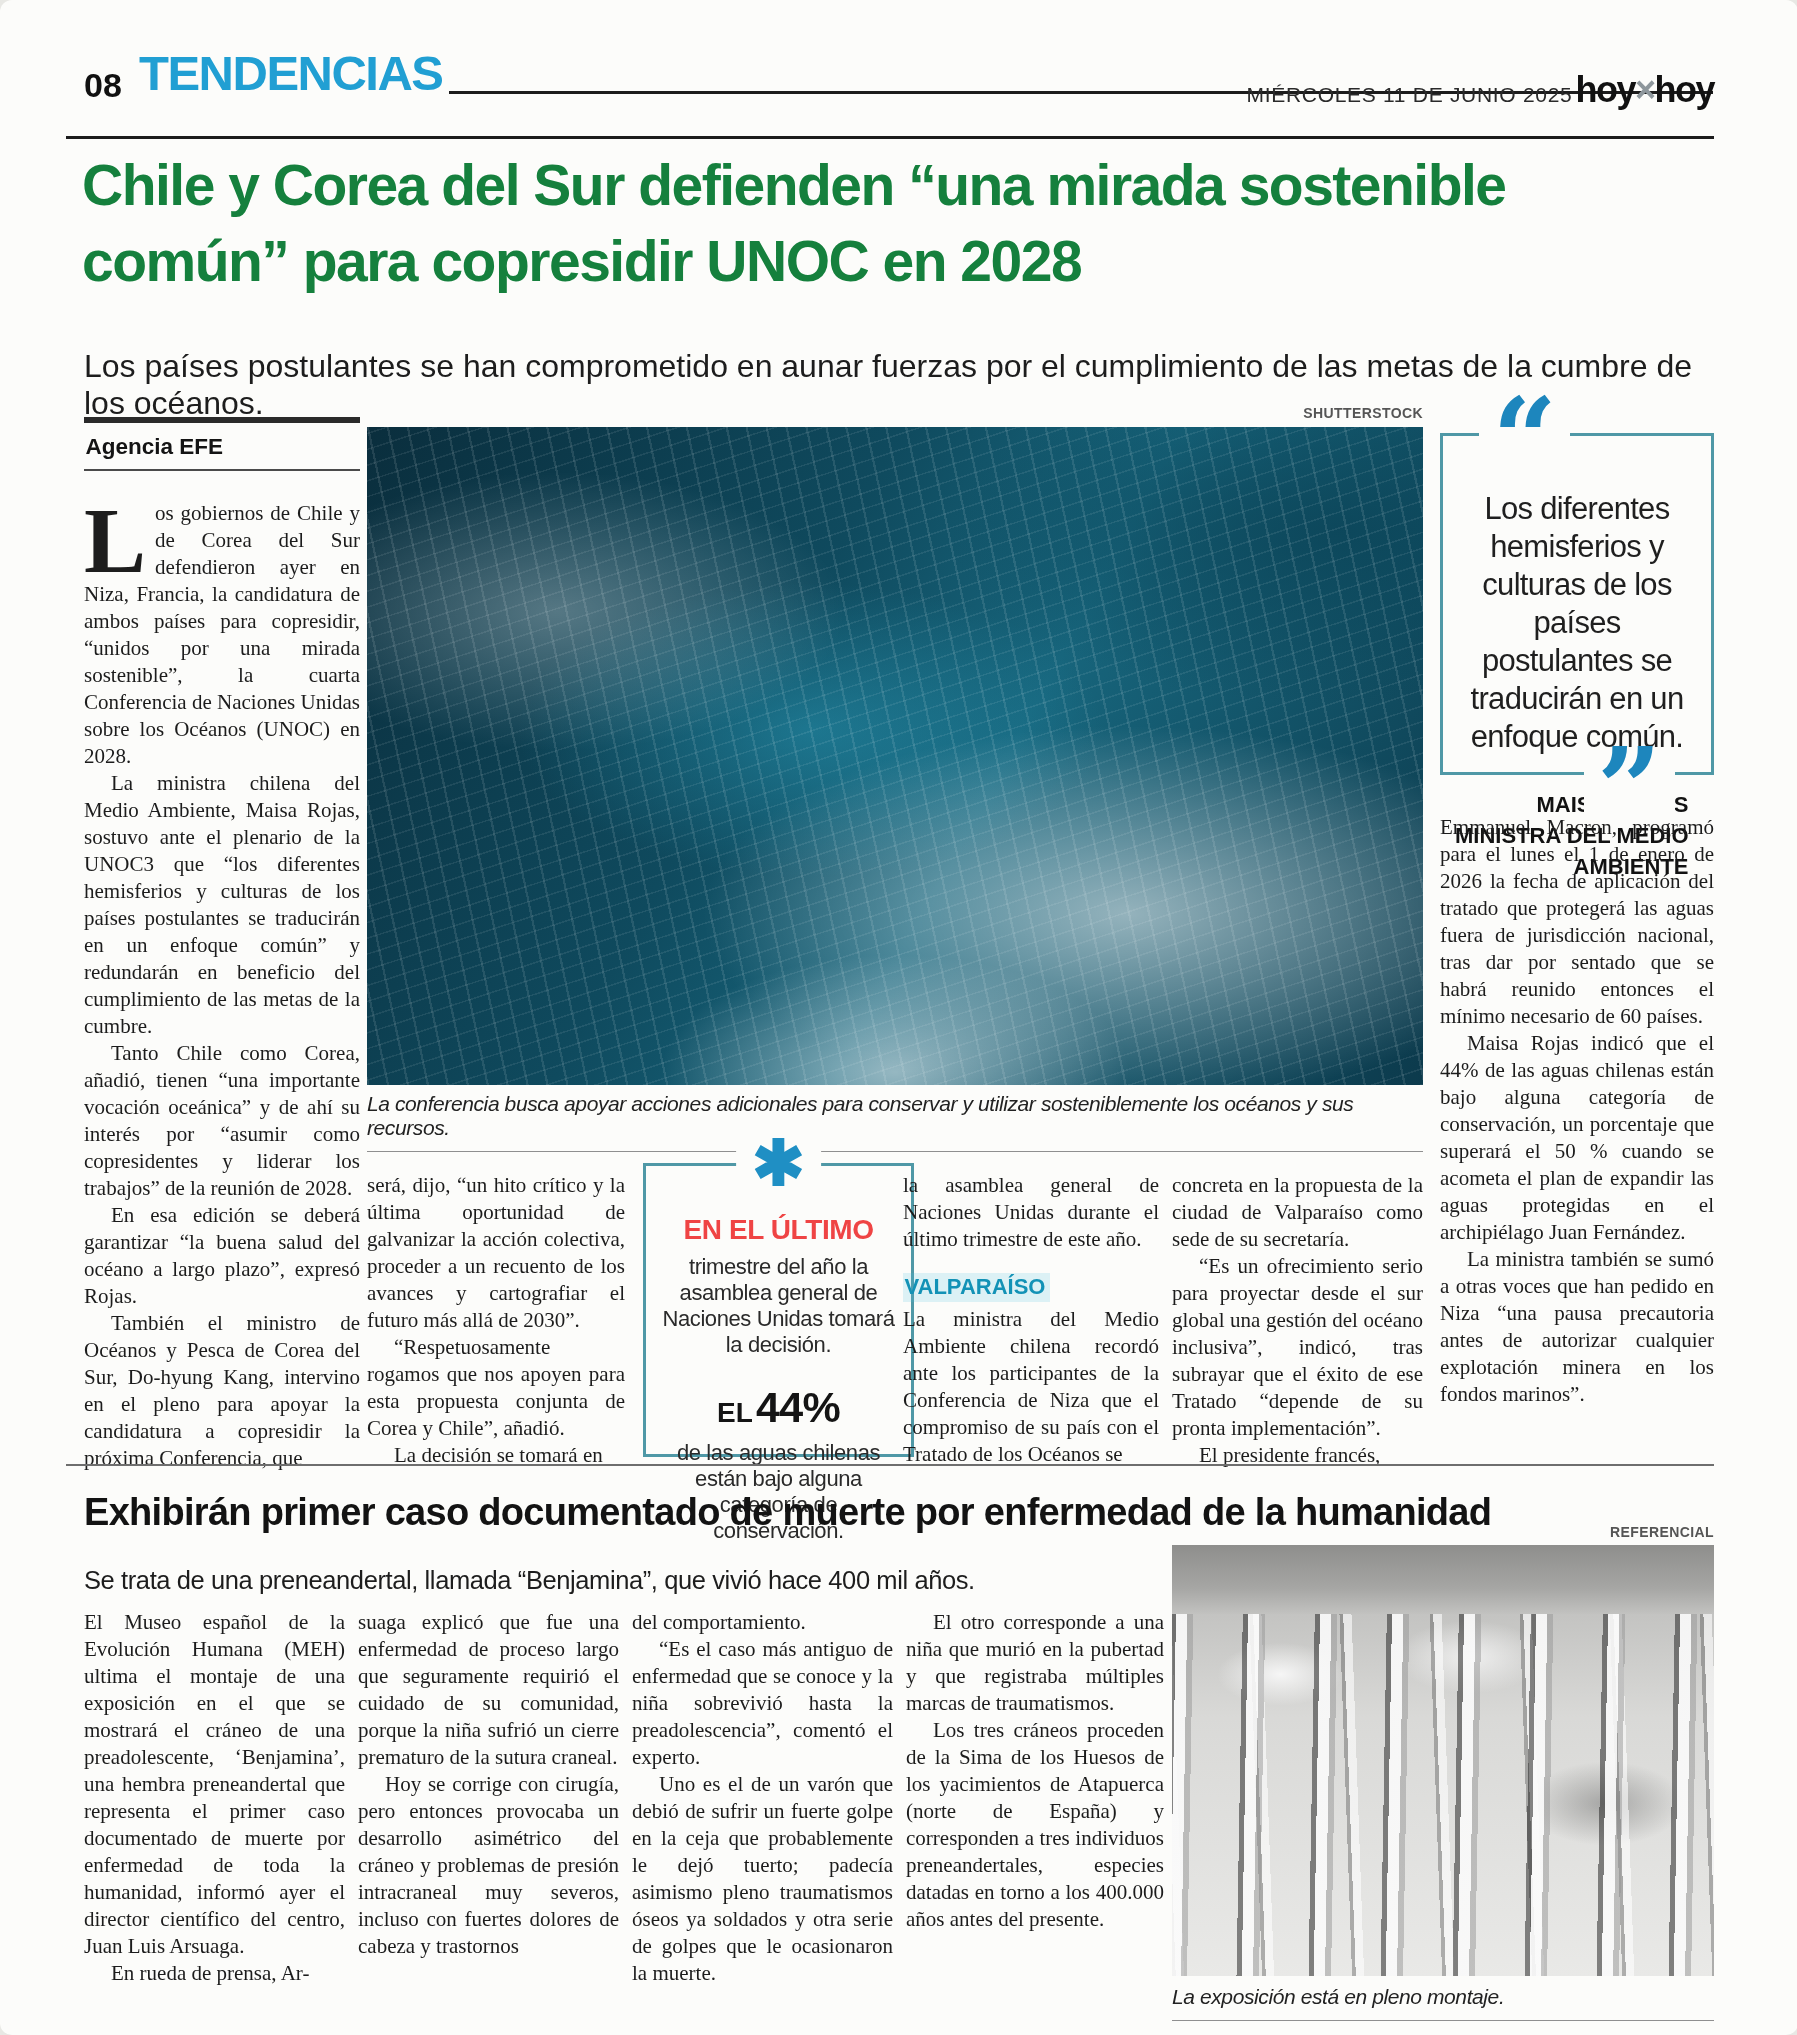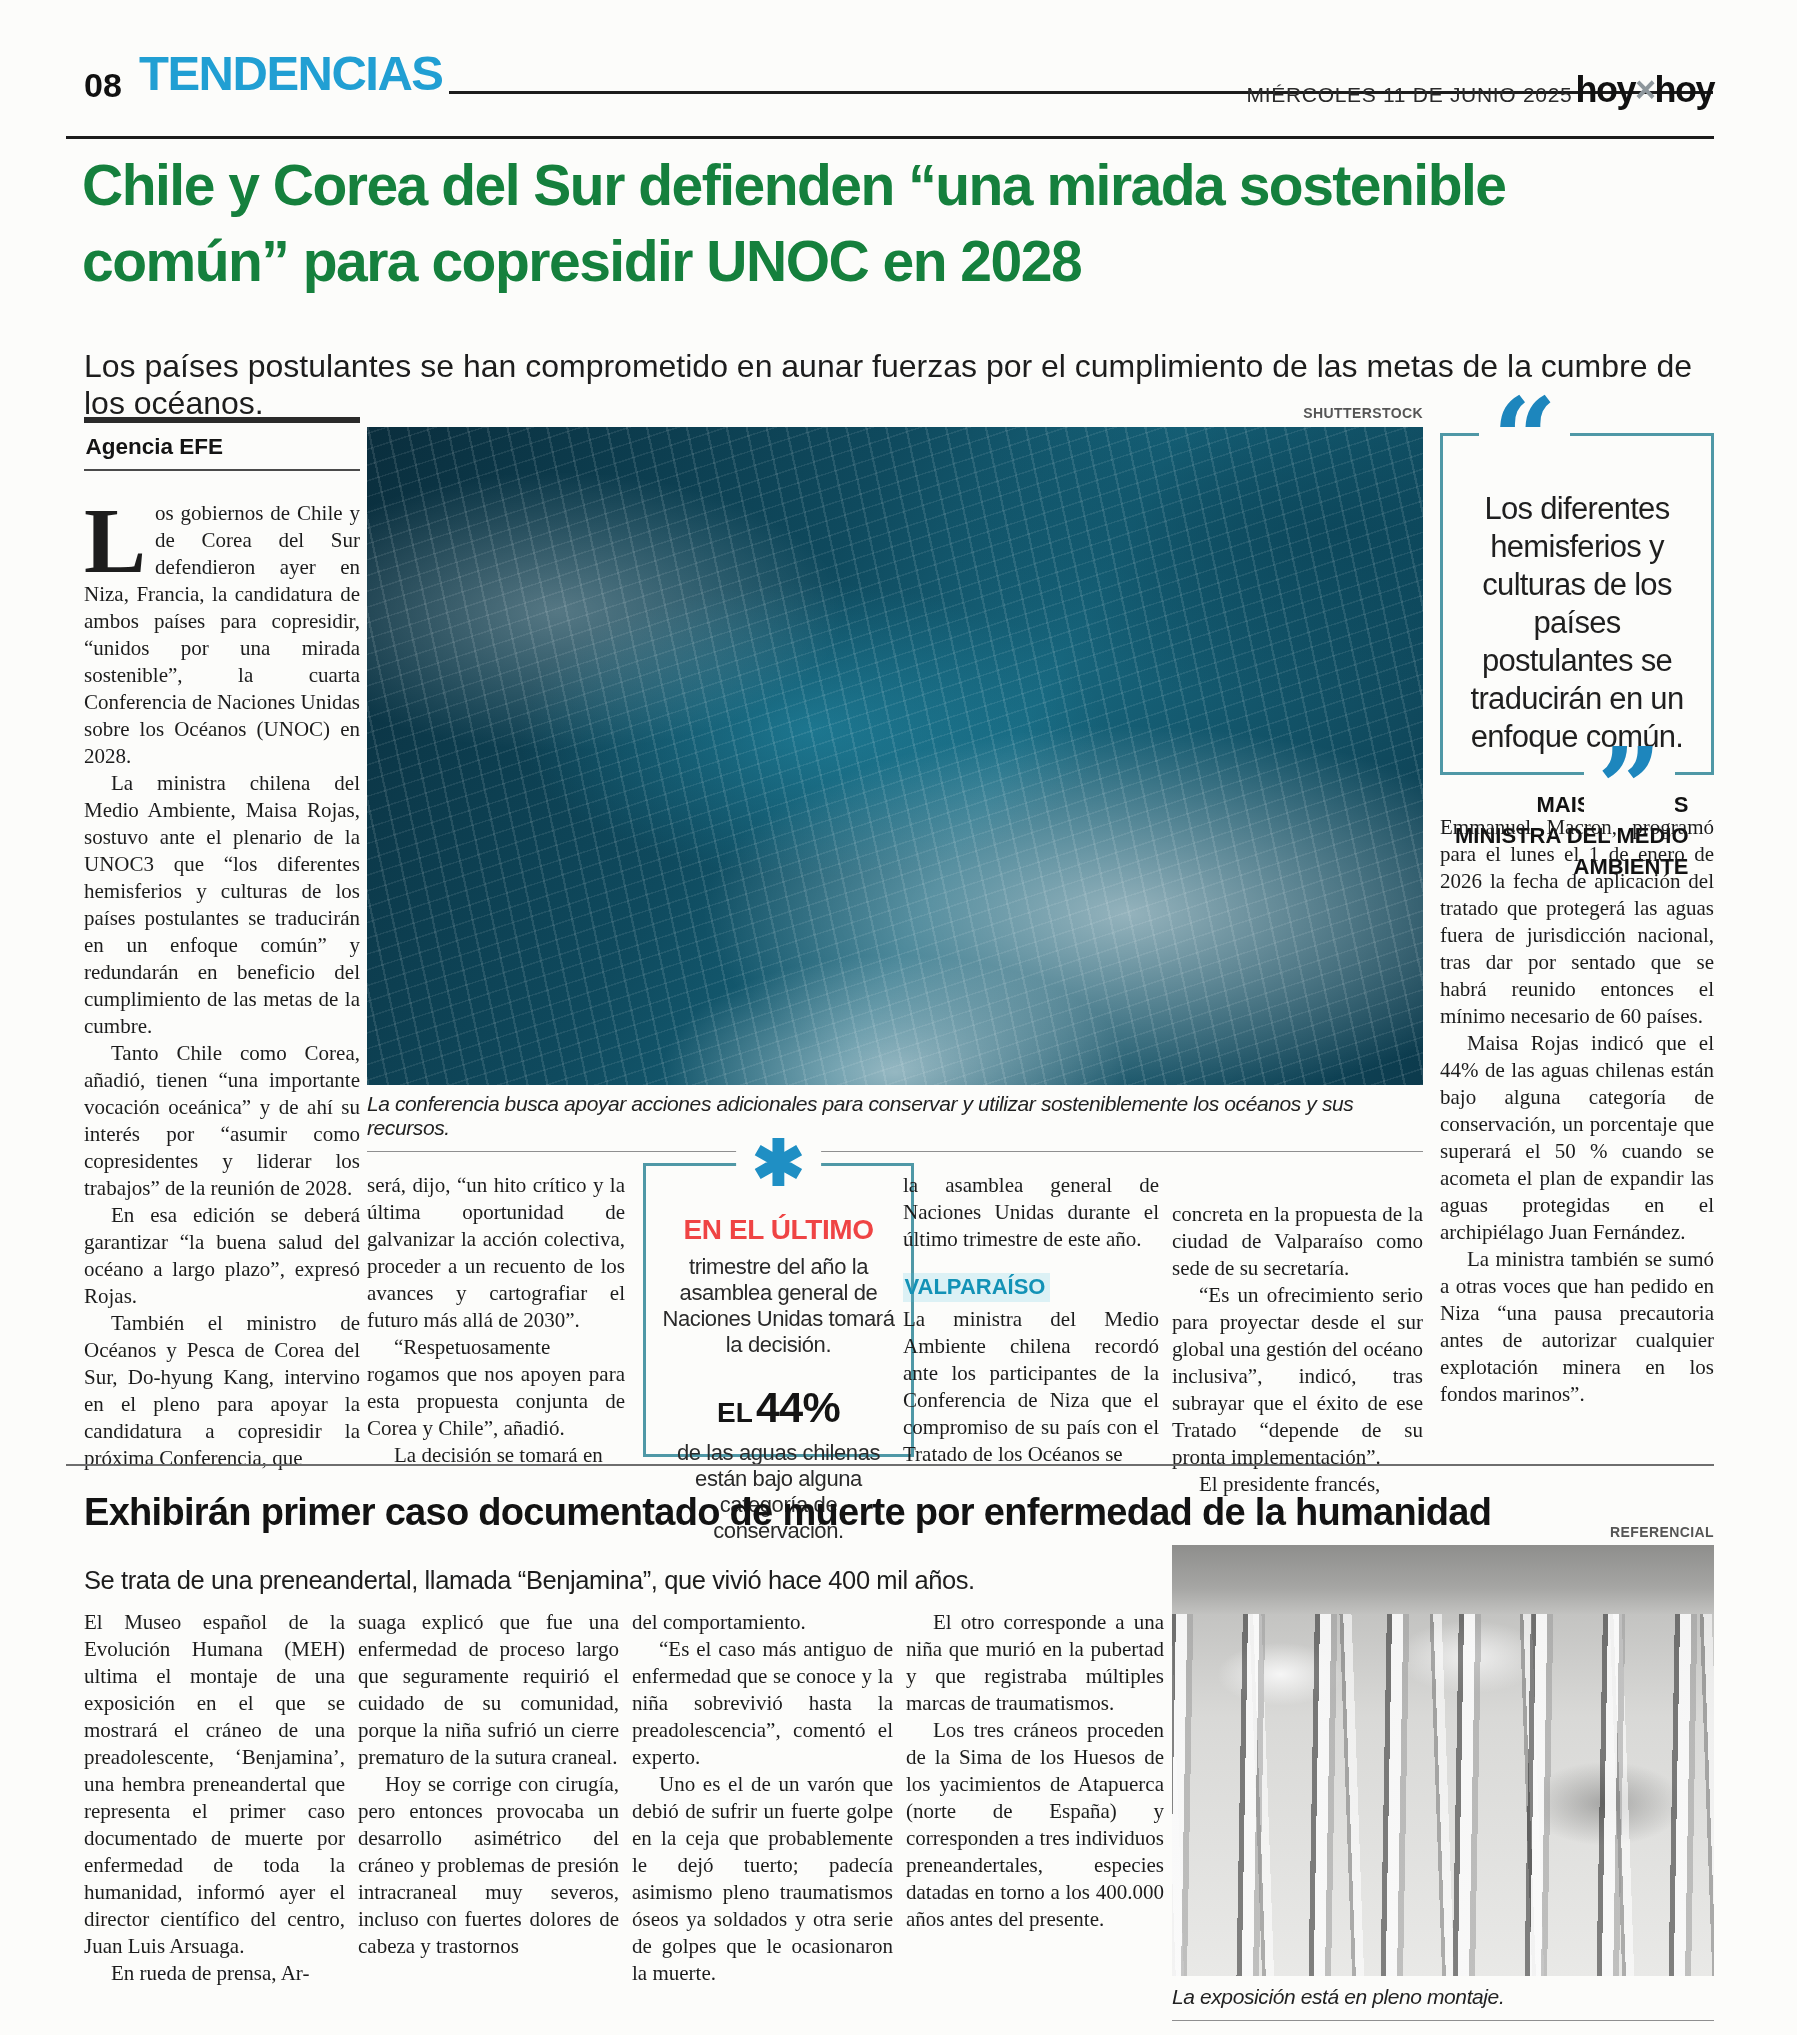--- a/index.html
+++ b/index.html
@@ -1,19 +1,19 @@
 <!DOCTYPE html>
 <html lang="es" style="font-size:12px"><head>
 <meta charset="utf-8">
 <style>
   html,body{margin:0;padding:0;background:#e8e8e4;}
   #page{
     position:relative;width:1798px;height:2035px;margin:0 auto;
     background:#fcfcfa;overflow:hidden;
-    font-family:"Liberation Sans",sans-serif;color:#1b1b1b;
+    font-family:"Liberation Sans",sans-serif;color:#1b1b1b;border-radius:12px;
   }
   
   .pageno{position:absolute;left:84px;top:66px;font-size:34px;font-weight:700;color:#111;}
   .section-title{position:absolute;left:139px;top:45px;font-size:49px;font-weight:700;
     letter-spacing:-1.5px;color:#219fd3;}
   .header-rule-right{position:absolute;left:449px;top:91px;width:1264px;height:3px;background:#1c1c1c;}
   .header-right{position:absolute;right:84px;top:69px;display:flex;align-items:baseline;gap:3px;}
   .date{font-size:21px;color:#2a2a2a;letter-spacing:0.7px;}
   .brand{font-size:36px;font-weight:800;letter-spacing:-1.5px;color:#111;}
   .brand .bx{color:#8e979c;font-weight:700;}
@@ -51,21 +51,21 @@
   }
   .credit{position:absolute;font-size:14px;font-weight:600;color:#555;letter-spacing:0.4px;}
   .credit1{left:367px;top:405px;width:1056px;text-align:right;}
   .caption{font-style:italic;font-size:21px;color:#222;letter-spacing:-0.4px;
     padding-bottom:10.5px;border-bottom:1.5px solid #8f8f8f;}
   .caption1{position:absolute;left:367px;top:1092px;width:1056px;}
 
   
   .colA2{left:367px;top:1172px;width:258px;}
   .colA3{left:903px;top:1172px;width:256px;}
-  .colA4{left:1172px;top:1172px;width:251px;margin-top:29px;}
+  .colA4{left:1172px;top:1172px;width:251px;}
   .city-subhead{margin:19.5px 0 4.5px 0;font-size:22px;font-weight:700;color:#1392b6;
     background:rgba(80,195,220,.18);display:inline-block;padding:1.5px 4.5px 1.5px 1.5px;}
 
   
   .callout{position:absolute;left:643px;top:1163px;width:241px;height:288px;
     border:3px solid #4f98a6;text-align:center;padding:0 12px;box-sizing:content-box;}
   .callout .asterisk{position:absolute;top:-39px;left:50%;transform:translateX(-50%);
     font-size:63px;line-height:72px;color:#1f8fc4;background:#fcfcfa;padding:0 16.5px;font-weight:700;}
   .callout-title{margin-top:48px;font-size:28px;font-weight:800;color:#ef4444;letter-spacing:-0.4px;}
   .callout-body{margin-top:7.5px;font-size:22px;line-height:26px;color:#2a2a2a;letter-spacing:-0.4px;}

